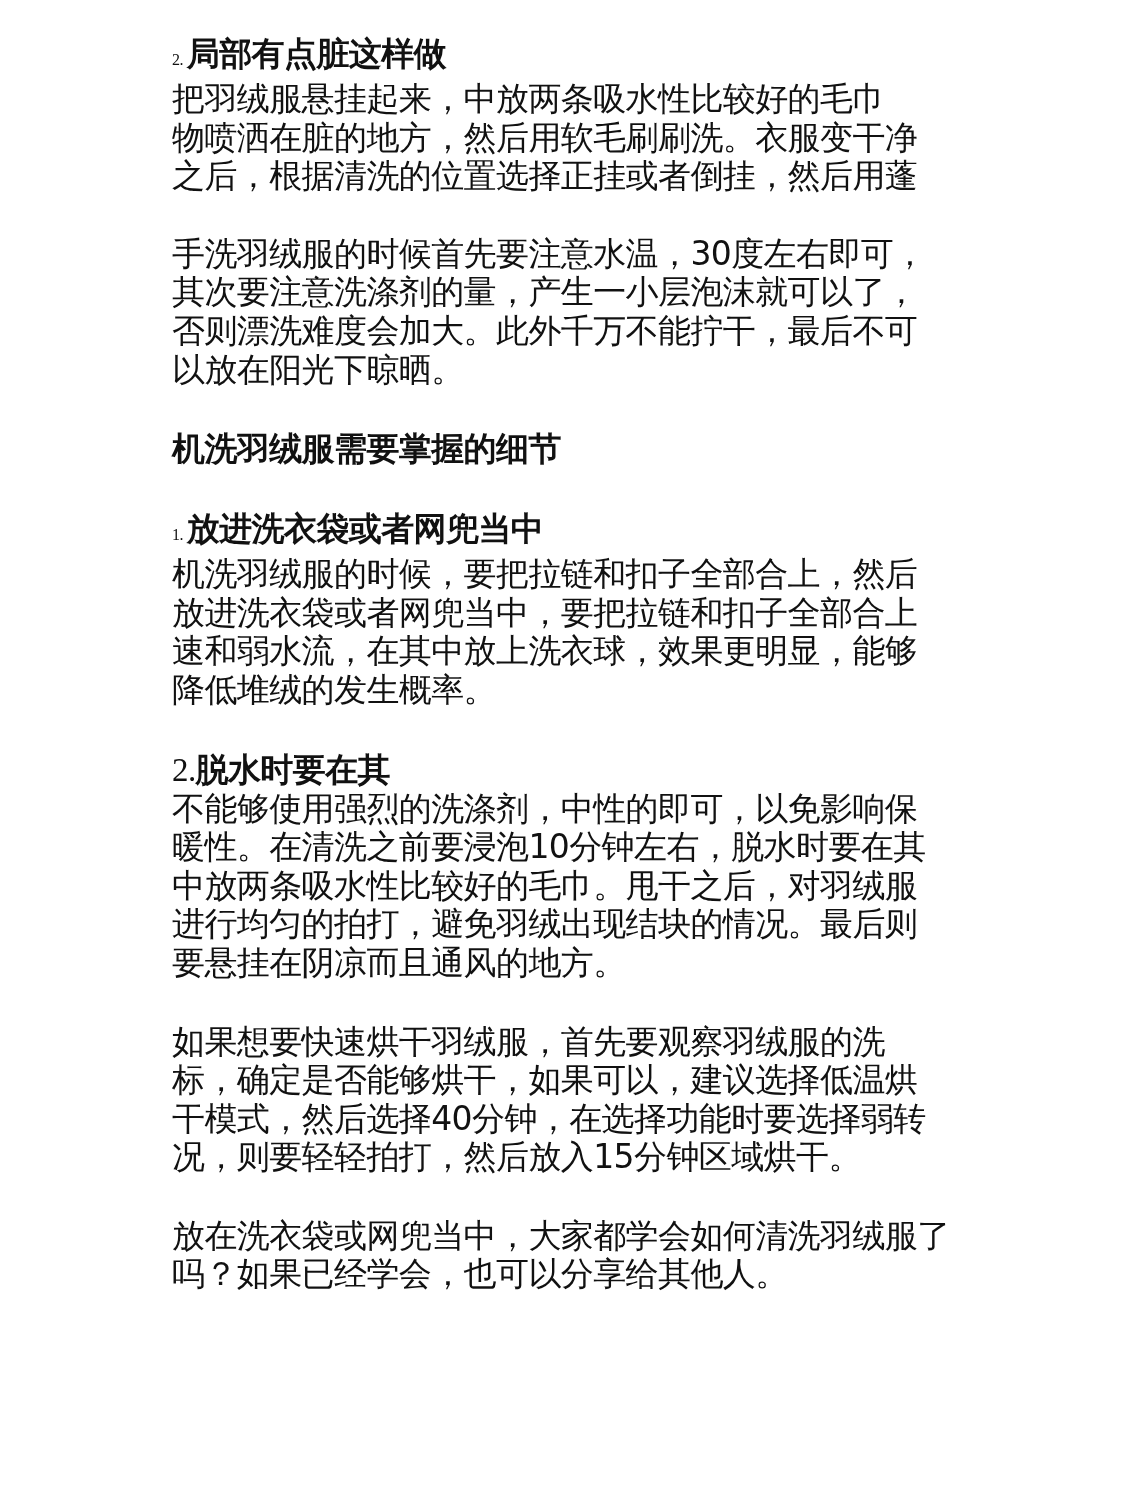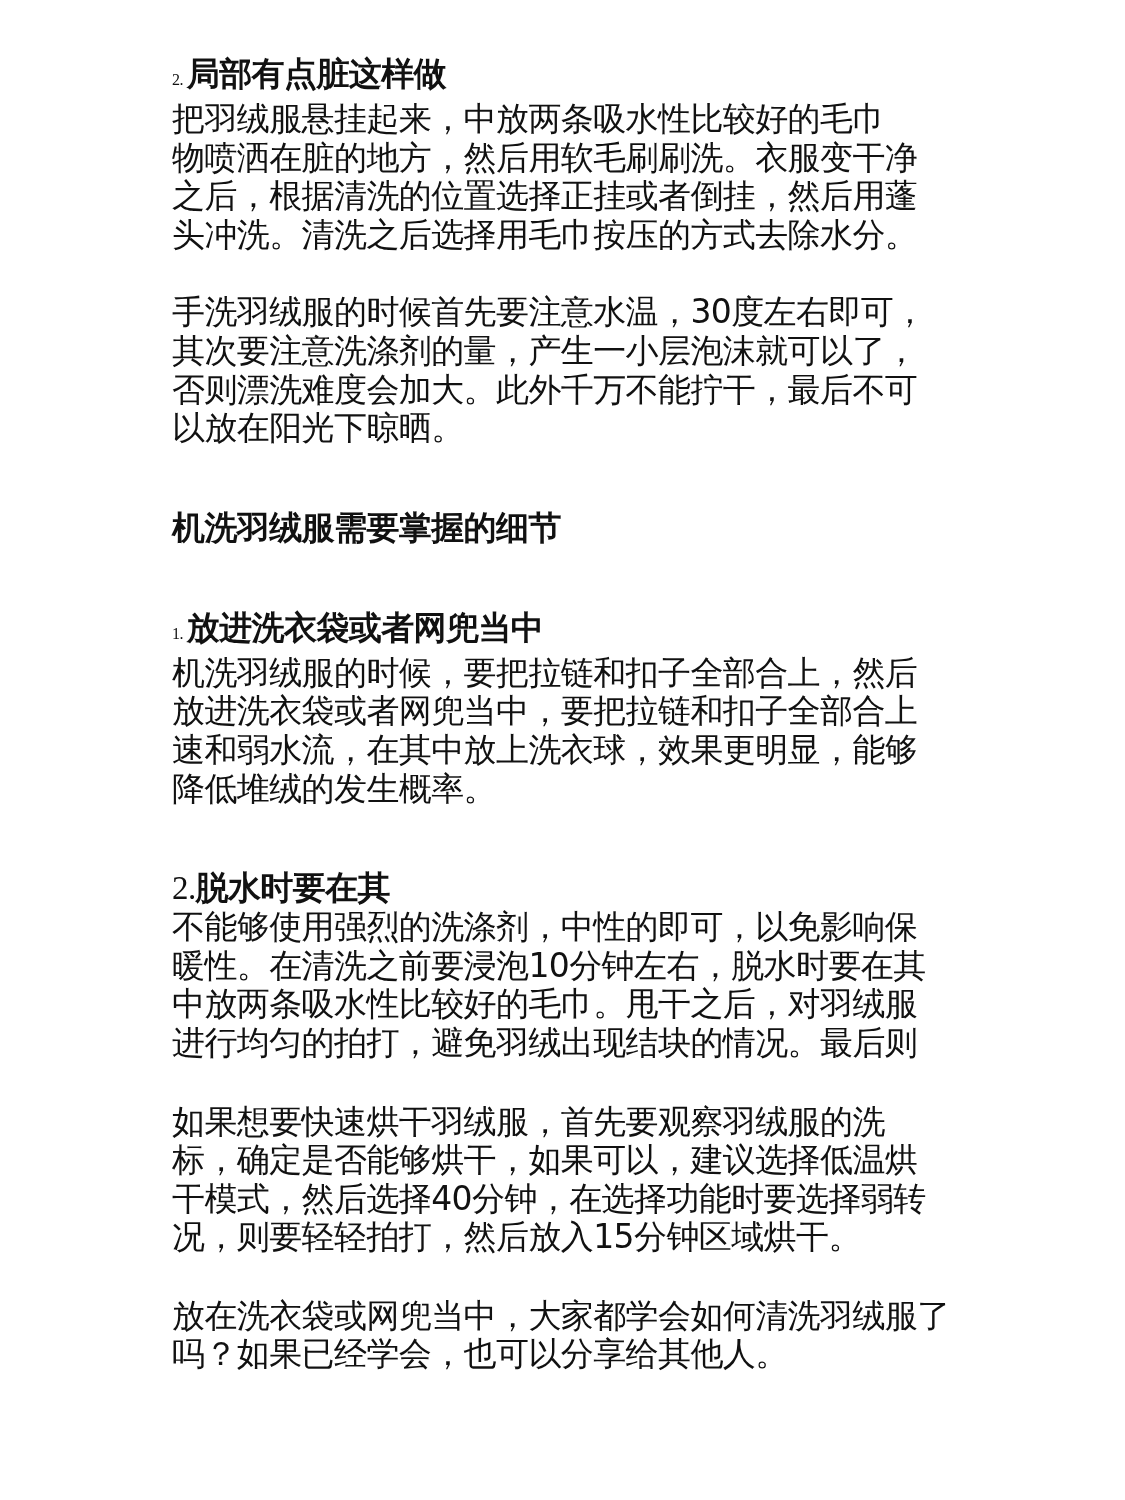--- a/index.html
+++ b/index.html
@@ -26,21 +26,20 @@
       line-height: 38.6px;
       white-space: nowrap;
       letter-spacing: -0.6px;
     }
     .heading {
       font-weight: bold;
       font-size: 33px;
       line-height: 40px;
       white-space: nowrap;
       letter-spacing: -0.6px;
-      margin-top: 20px;
     }
     .num-small {
       font-family: "Liberation Serif", serif;
       font-weight: normal;
       font-size: 16px;
       margin-right: 4px;
     }
     .num-large {
       font-family: "Liberation Serif", serif;
       font-weight: normal;
@@ -54,21 +53,20 @@
 
 <div class="doc">
 
   <div class="heading">
     <span class="num-small">2.</span><span>局部有点脏这样做</span>
   </div>
   <div>
     <div class="line">把羽绒服悬挂起来，中放两条吸水性比较好的毛巾</div>
     <div class="line">物喷洒在脏的地方，然后用软毛刷刷洗。衣服变干净</div>
     <div class="line">之后，根据清洗的位置选择正挂或者倒挂，然后用蓬</div>
-    <div class="line">头冲洗。清洗之后选择用毛巾按压的方式去除水分。</div>
   </div>
 
   <div class="gap"></div>
 
   <div>
     <div class="line">手洗羽绒服的时候首先要注意水温，30度左右即可，</div>
     <div class="line">其次要注意洗涤剂的量，产生一小层泡沫就可以了，</div>
     <div class="line">否则漂洗难度会加大。此外千万不能拧干，最后不可</div>
     <div class="line">以放在阳光下晾晒。</div>
   </div>
@@ -92,20 +90,21 @@
   <div class="gap-lg"></div>
 
   <div class="heading">
     <span class="num-large">2.</span><span>脱水时要在其</span>
   </div>
   <div>
     <div class="line">不能够使用强烈的洗涤剂，中性的即可，以免影响保</div>
     <div class="line">暖性。在清洗之前要浸泡10分钟左右，脱水时要在其</div>
     <div class="line">中放两条吸水性比较好的毛巾。甩干之后，对羽绒服</div>
     <div class="line">进行均匀的拍打，避免羽绒出现结块的情况。最后则</div>
+    <div class="line">要悬挂在阴凉而且通风的地方。</div>
   </div>
 
   <div class="gap-lg"></div>
 
   <div>
     <div class="line">如果想要快速烘干羽绒服，首先要观察羽绒服的洗</div>
     <div class="line">标，确定是否能够烘干，如果可以，建议选择低温烘</div>
     <div class="line">干模式，然后选择40分钟，在选择功能时要选择弱转</div>
     <div class="line">况，则要轻轻拍打，然后放入15分钟区域烘干。</div>
   </div>

